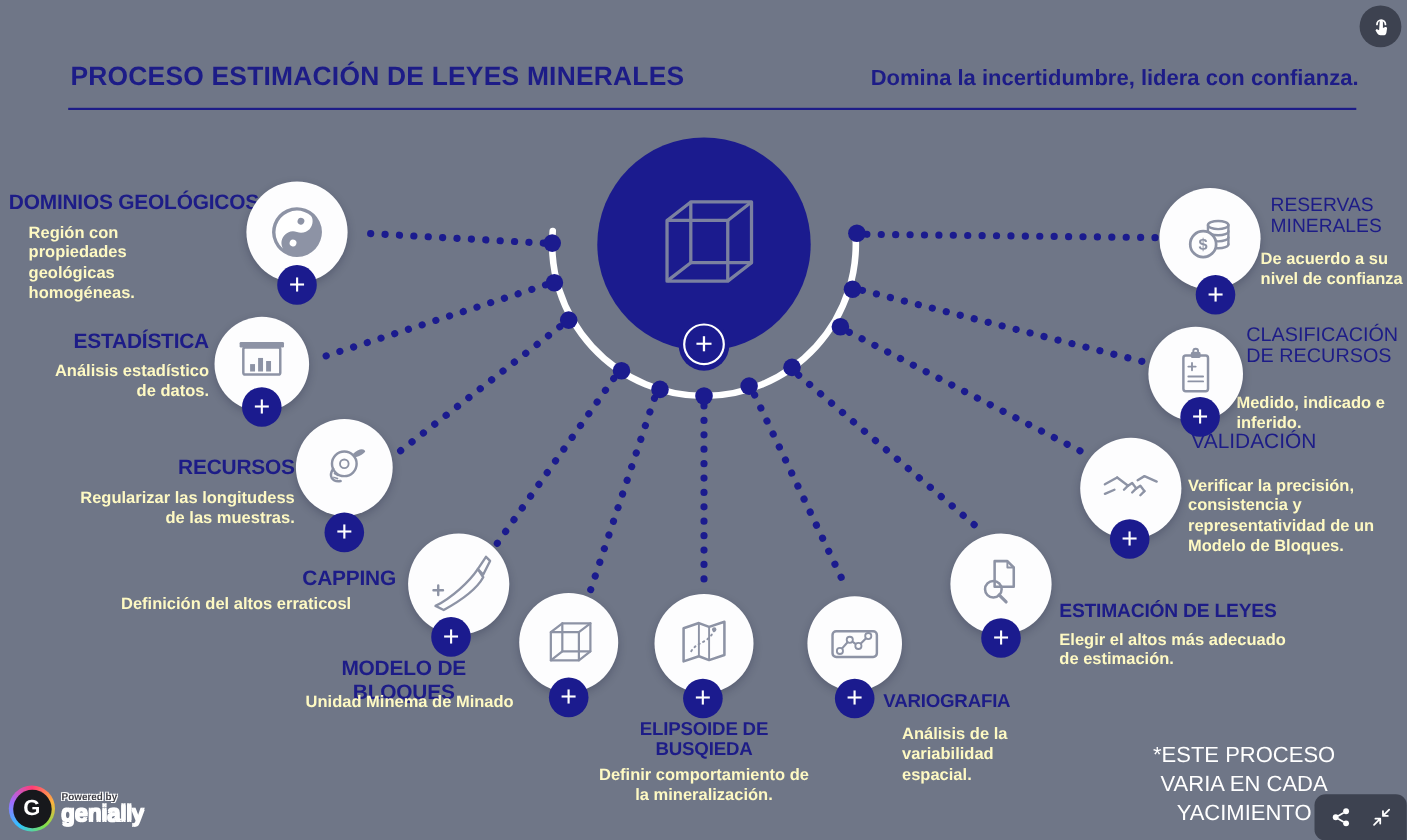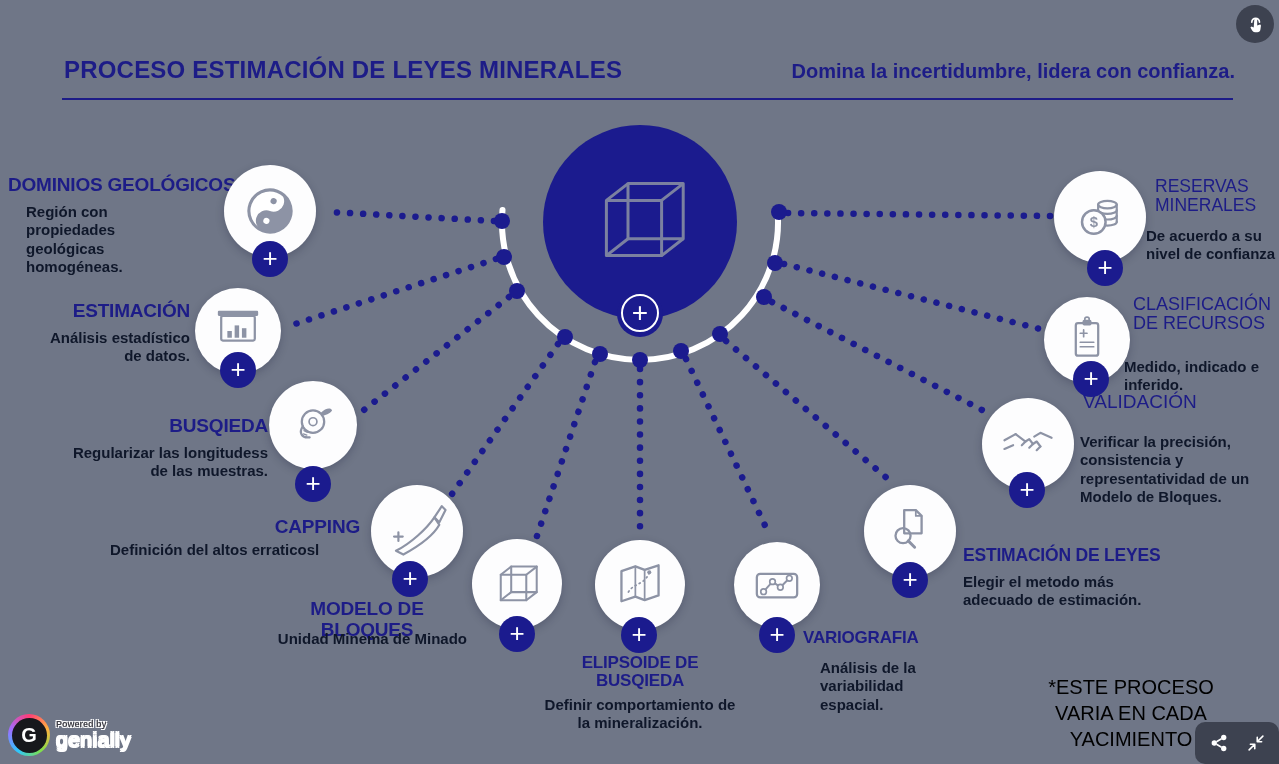--- a/index.html
+++ b/index.html
@@ -53,21 +53,21 @@
   .p-variografia{left:759px;top:617px;width:36px;height:36px;}
   .p-estimacion{left:892px;top:562px;width:36px;height:36px;}
   .p-validacion{left:1009px;top:472px;width:36px;height:36px;}
   .p-clasificacion{left:1073px;top:361px;width:36px;height:36px;}
   .p-reservas{left:1087px;top:250px;width:36px;height:36px;}
 
   
   .ntitle{position:absolute;z-index:2;color:#1d1c87;font-weight:bold;font-size:19px;
           line-height:1.08;letter-spacing:-0.2px;}
   .ntitle.light{font-weight:400;letter-spacing:0;}
-  .ndesc{position:absolute;z-index:2;color:#0f172a;font-weight:bold;font-size:15px;line-height:1.22;}
+  .ndesc{position:absolute;z-index:2;color:#fef9c3;font-weight:bold;font-size:15px;line-height:1.22;}
 
   .t-dominios{left:8px;top:175px;}
   .d-dominios{left:26px;top:203px;width:128px;}
   .t-estadistica{left:60px;top:301px;width:130px;text-align:right;}
   .d-estadistica{left:30px;top:329px;width:160px;text-align:right;}
   .t-composito{left:138px;top:416px;width:130px;text-align:right;}
   .d-composito{left:58px;top:444px;width:210px;text-align:right;}
   .t-capping{left:230px;top:517px;width:130px;text-align:right;}
   .d-capping{left:110px;top:541px;width:250px;}
   .t-modelo{left:267px;top:599px;width:200px;text-align:center;}
@@ -79,21 +79,21 @@
   .t-estimacion{left:963px;top:546px;font-size:17.5px;}
   .d-estimacion{left:963px;top:573px;width:215px;}
   .t-validacion{left:1083px;top:392px;font-size:19px;}
   .d-validacion{left:1080px;top:433px;width:198px;}
   .t-clasificacion{left:1133px;top:295px;width:150px;font-size:18px;}
   .d-clasificacion{left:1124px;top:358px;width:160px;}
   .t-reservas{left:1155px;top:177px;width:120px;font-size:17.5px;}
   .d-reservas{left:1146px;top:227px;width:142px;}
 
   .footnote{position:absolute;left:1022px;top:674px;width:218px;z-index:2;text-align:center;
-            color:#000000;font-size:20px;font-weight:400;line-height:1.3;}
+            color:#ffffff;font-size:20px;font-weight:400;line-height:1.3;}
 
   
   .btn-tap{position:absolute;right:5px;top:5px;width:38px;height:38px;border-radius:50%;
            background:#3d4250;border:none;z-index:6;display:flex;align-items:center;
            justify-content:center;cursor:pointer;}
   .ctrlbar{position:absolute;right:0;bottom:0;width:84px;height:42px;background:#3d4250;
            border-radius:10px 10px 0 10px;z-index:6;display:flex;align-items:center;
            justify-content:space-evenly;}
   .ctrlbar button{background:none;border:none;padding:2px;cursor:pointer;display:flex;}
 
@@ -299,40 +299,40 @@
   <button class="plus p-clasificacion">
       <span>+</span>
     </button>
   <button class="plus p-reservas">
       <span>+</span>
     </button>
 
   <div class="ntitle t-dominios">DOMINIOS GEOLÓGICOS</div>
   <div class="ndesc d-dominios">Región con propiedades geológicas homogéneas.</div>
 
-  <div class="ntitle t-estadistica">ESTIMACIÓN</div>
+  <div class="ntitle t-estadistica">ESTADÍSTICA</div>
   <div class="ndesc d-estadistica">Análisis estadístico de datos.</div>
 
-  <div class="ntitle t-composito">BUSQIEDA</div>
+  <div class="ntitle t-composito">RECURSOS</div>
   <div class="ndesc d-composito">Regularizar las longitudess de las muestras.</div>
 
   <div class="ntitle t-capping">CAPPING</div>
   <div class="ndesc d-capping">Definición del altos erraticosl</div>
 
   <div class="ntitle t-modelo">MODELO DE BLOQUES</div>
   <div class="ndesc d-modelo">Unidad Minema de Minado</div>
 
   <div class="ntitle t-elipsoide">ELIPSOIDE DE BUSQIEDA</div>
   <div class="ndesc d-elipsoide">Definir comportamiento de la mineralización.</div>
 
   <div class="ntitle t-variografia">VARIOGRAFIA</div>
   <div class="ndesc d-variografia">Análisis de la variabilidad espacial.</div>
 
   <div class="ntitle t-estimacion">ESTIMACIÓN DE LEYES</div>
-  <div class="ndesc d-estimacion">Elegir el metodo más adecuado de estimación.</div>
+  <div class="ndesc d-estimacion">Elegir el altos más adecuado de estimación.</div>
 
   <div class="ntitle light t-validacion">VALIDACIÓN</div>
   <div class="ndesc d-validacion">Verificar la precisión, consistencia y representatividad de un Modelo de Bloques.</div>
 
   <div class="ntitle light t-clasificacion">CLASIFICACIÓN DE RECURSOS</div>
   <div class="ndesc d-clasificacion">Medido, indicado e inferido.</div>
 
   <div class="ntitle light t-reservas">RESERVAS MINERALES</div>
   <div class="ndesc d-reservas">De acuerdo a su nivel de confianza</div>
 

